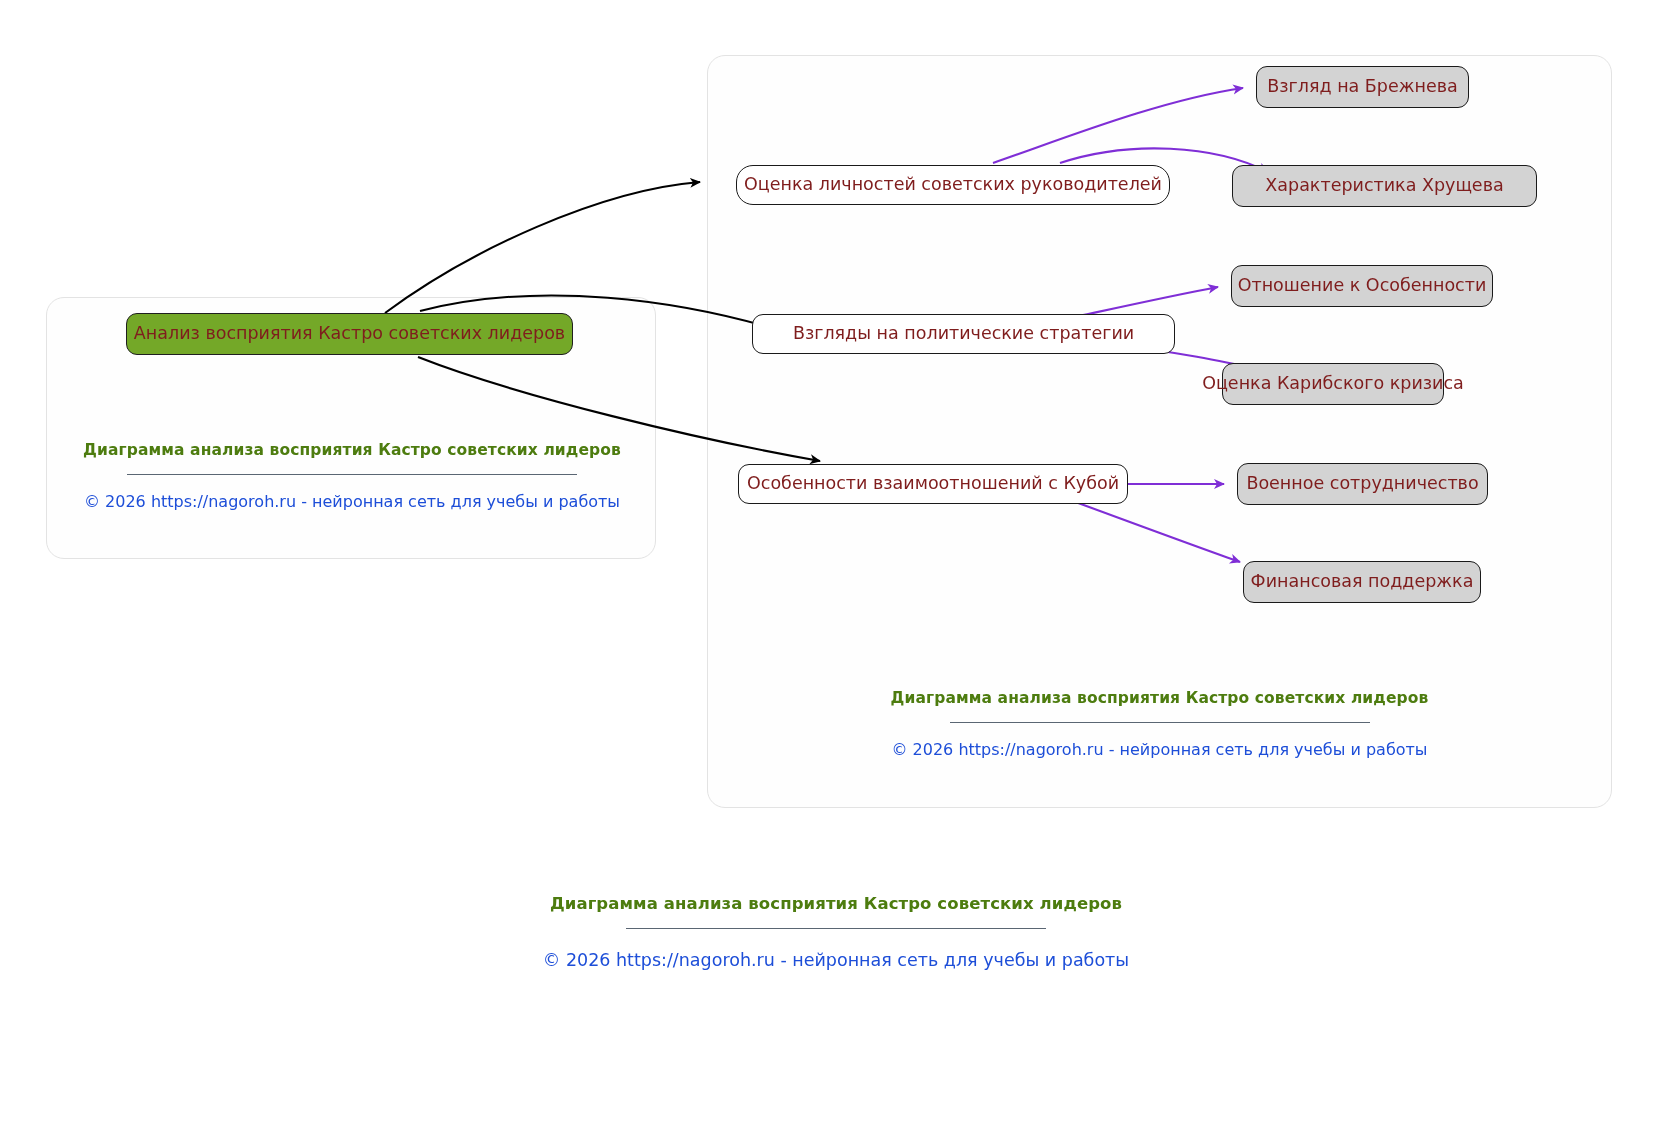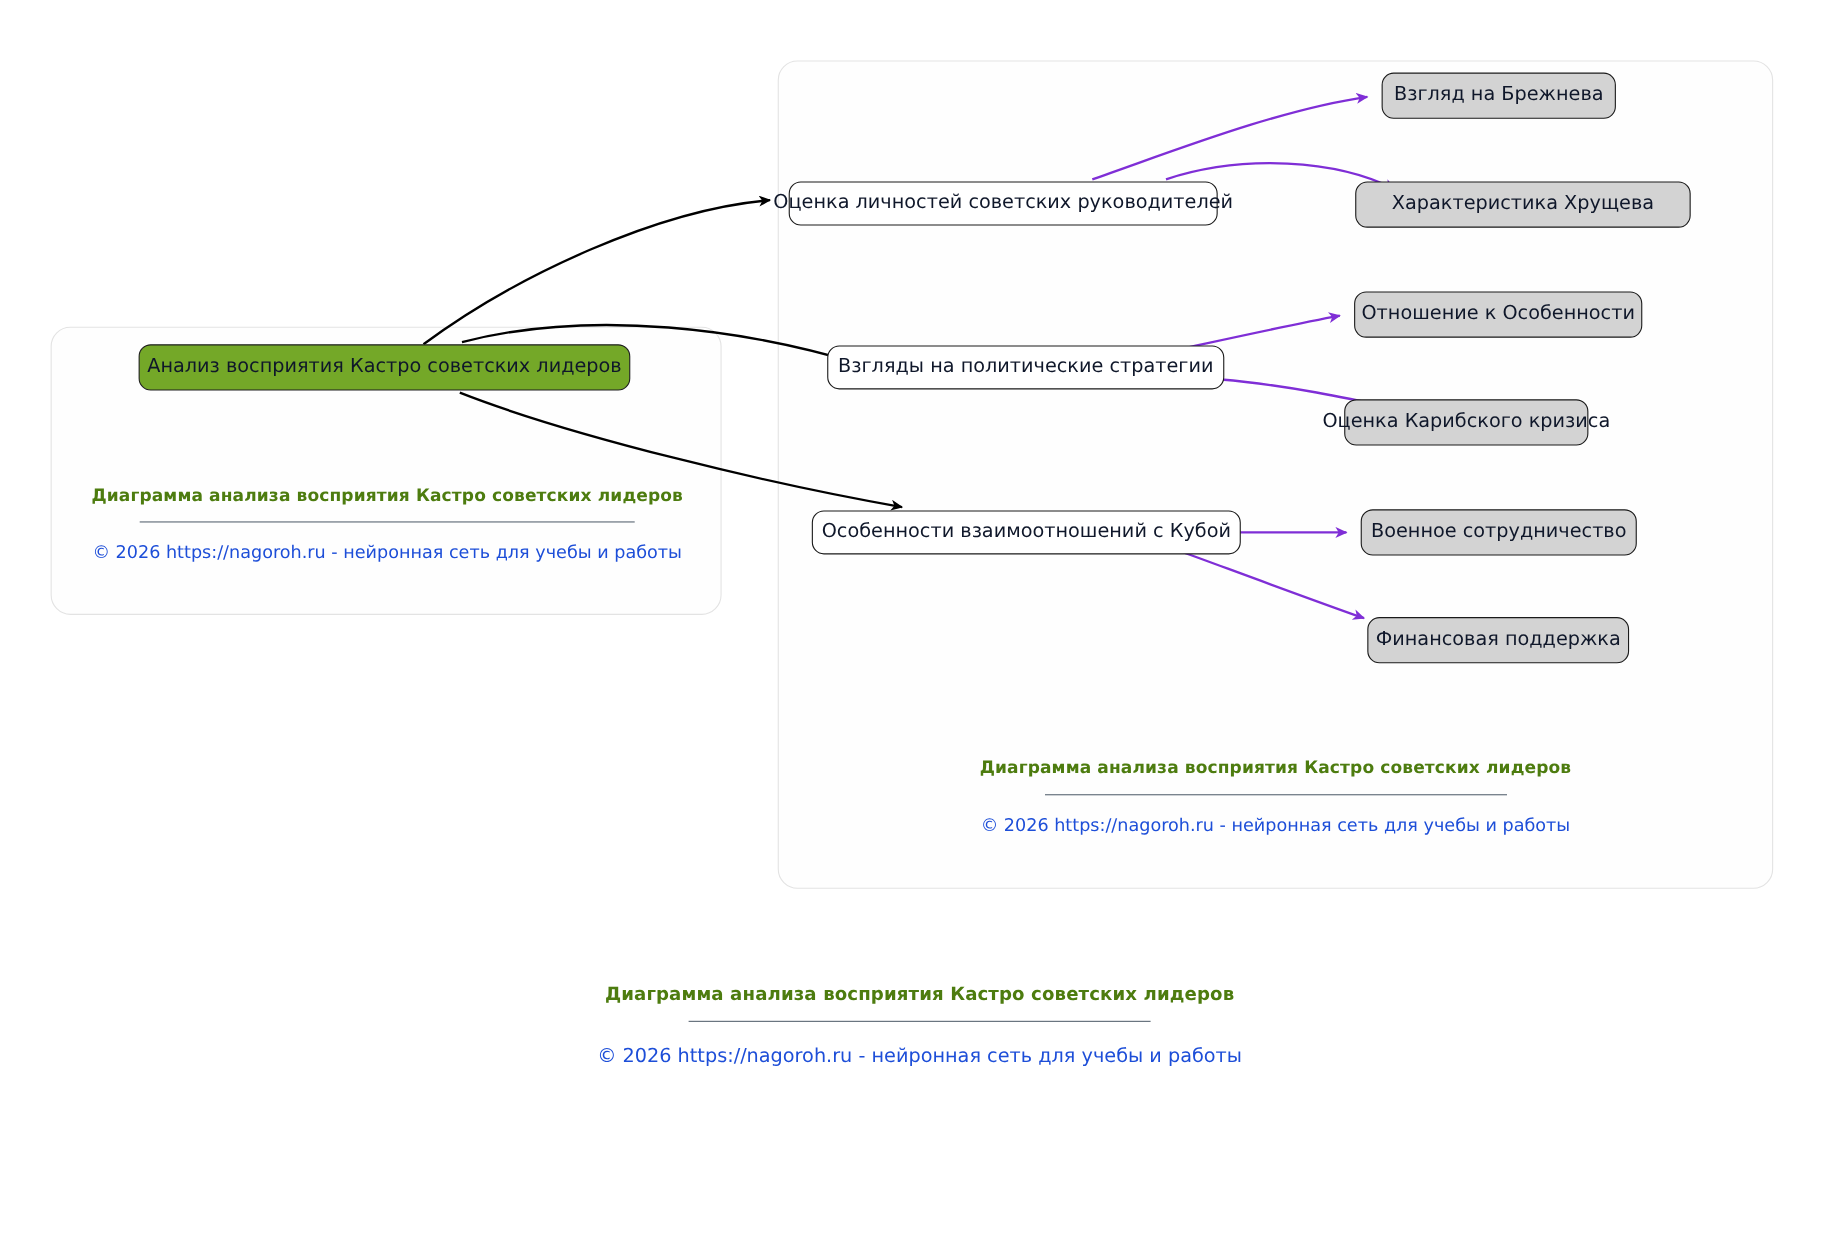--- a/index.html
+++ b/index.html
@@ -39,21 +39,21 @@
   .node {
     position: absolute;
     box-sizing: border-box;
     display: flex;
     align-items: center;
     justify-content: center;
     border-radius: 11px;
     border: 1.6px solid #1a1a1a;
     font-size: 17.5px;
     line-height: 1.1;
-    color: #0f172a;
+    color: #7f1d1d;
     white-space: nowrap;
     padding: 0 14px;
     z-index: 5;
   }
   .node.root {
     background: #74a828;
     border-color: #1f1f1f;
   }
   .node.branch {
     background: #ffffff;
@@ -142,22 +142,22 @@
   <g>
     <path d="M1127,484 C1165,484 1200,484 1224,484" fill="none" stroke="#7f2ed6" stroke-width="2.1" marker-end="url(#arrow-purple)"></path>
   </g>
   <g>
     <path d="M1070,500 C1130,522 1200,548 1240,562" fill="none" stroke="#7f2ed6" stroke-width="2.1" marker-end="url(#arrow-purple)"></path>
   </g>
 </svg>
 
 <div class="node root" id="node-root" style="left:126px; top:313px; width:447px; height:42px;">Анализ восприятия Кастро советских лидеров</div>
 
-<div class="node branch" style="left:717px; top:165px; width:390px; height:40px;">Оценка личностей советских руководителей</div>
-<div class="node branch" style="left:752px; top:314px; width:361px; height:40px;">Взгляды на политические стратегии</div>
+<div class="node branch" style="left:736px; top:165px; width:434px; height:40px;border-radius:17px;">Оценка личностей советских руководителей</div>
+<div class="node branch" style="left:752px; top:314px; width:423px; height:40px;">Взгляды на политические стратегии</div>
 <div class="node branch" style="left:738px; top:464px; width:390px; height:40px;">Особенности взаимоотношений с Кубой</div>
 
 <div class="node leaf" style="left:1256px; top:66px; width:213px; height:42px;">Взгляд на Брежнева</div>
 <div class="node leaf" style="left:1232px; top:165px; width:305px; height:42px;">Характеристика Хрущева</div>
 
 <div class="node leaf" style="left:1231px; top:265px; width:262px; height:42px;">Отношение к Особенности</div>
 <div class="node leaf" style="left:1222px; top:363px; width:222px; height:42px;">Оценка Карибского кризиса</div>
 
 <div class="node leaf" style="left:1237px; top:463px; width:251px; height:42px;">Военное сотрудничество</div>
 <div class="node leaf" style="left:1243px; top:561px; width:238px; height:42px;">Финансовая поддержка</div>

